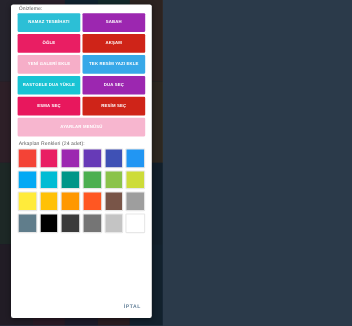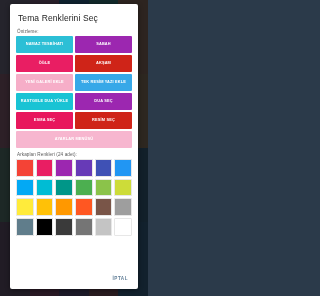--- a/index.html
+++ b/index.html
@@ -142,21 +142,20 @@
         <div class="bg-cell" style="background: rgb(74, 36, 64);"></div>
         <div class="bg-cell" style="background: rgb(122, 42, 34);"></div>
         <div class="bg-cell" style="background: rgb(30, 63, 85);"></div>
       </div>
     </div>
   <div id="bg-veil"></div>
 </div>
 
 <div id="dialog">
 
-  <div id="dlg-title">Tema Renklerini Seç</div>
 
   <div id="dlg-body">
 
     <div class="section-label">Önizleme:</div>
 
     <div class="btn-grid">
         <button class="pbtn" style="background: rgb(44, 191, 214);">NAMAZ TESBİHATI</button>
         <button class="pbtn" style="background: rgb(156, 39, 176);">SABAH</button>
         <button class="pbtn" style="background: rgb(233, 30, 99);">ÖĞLE</button>
         <button class="pbtn" style="background: rgb(207, 36, 24);">AKŞAM</button>

